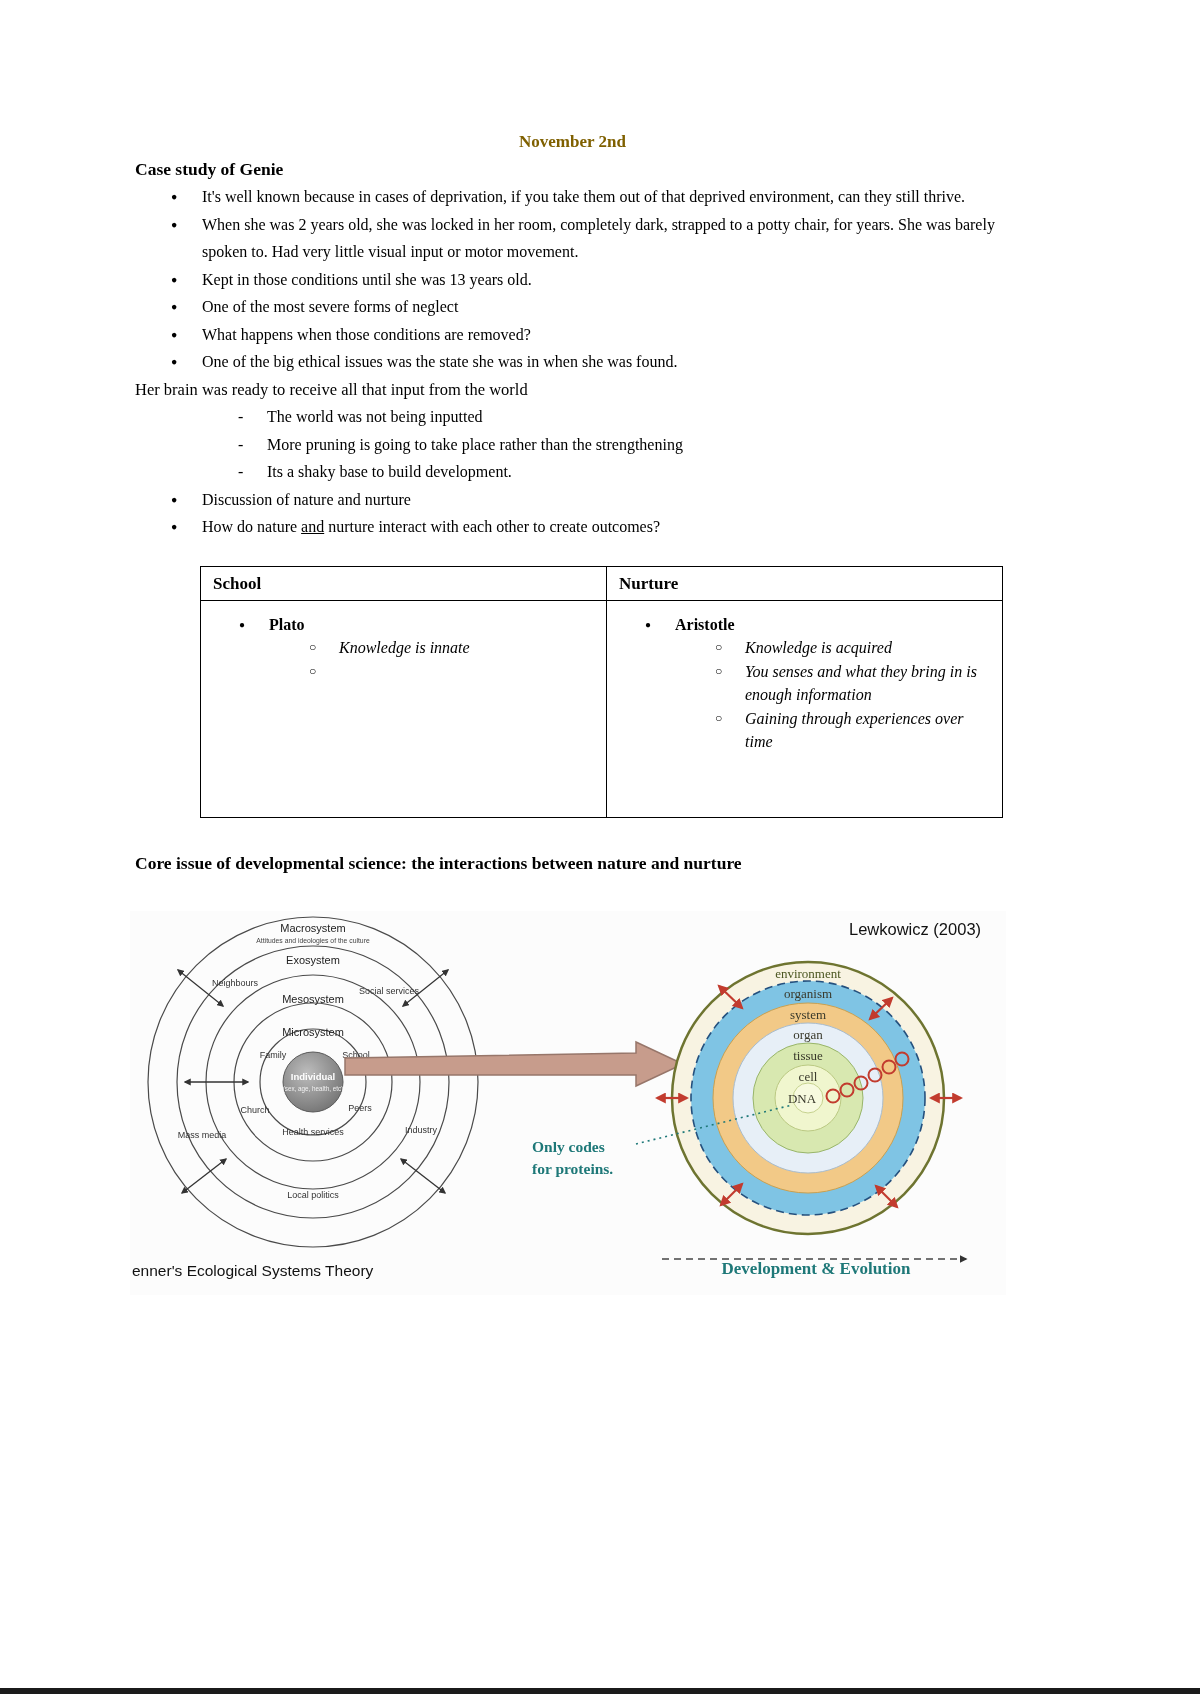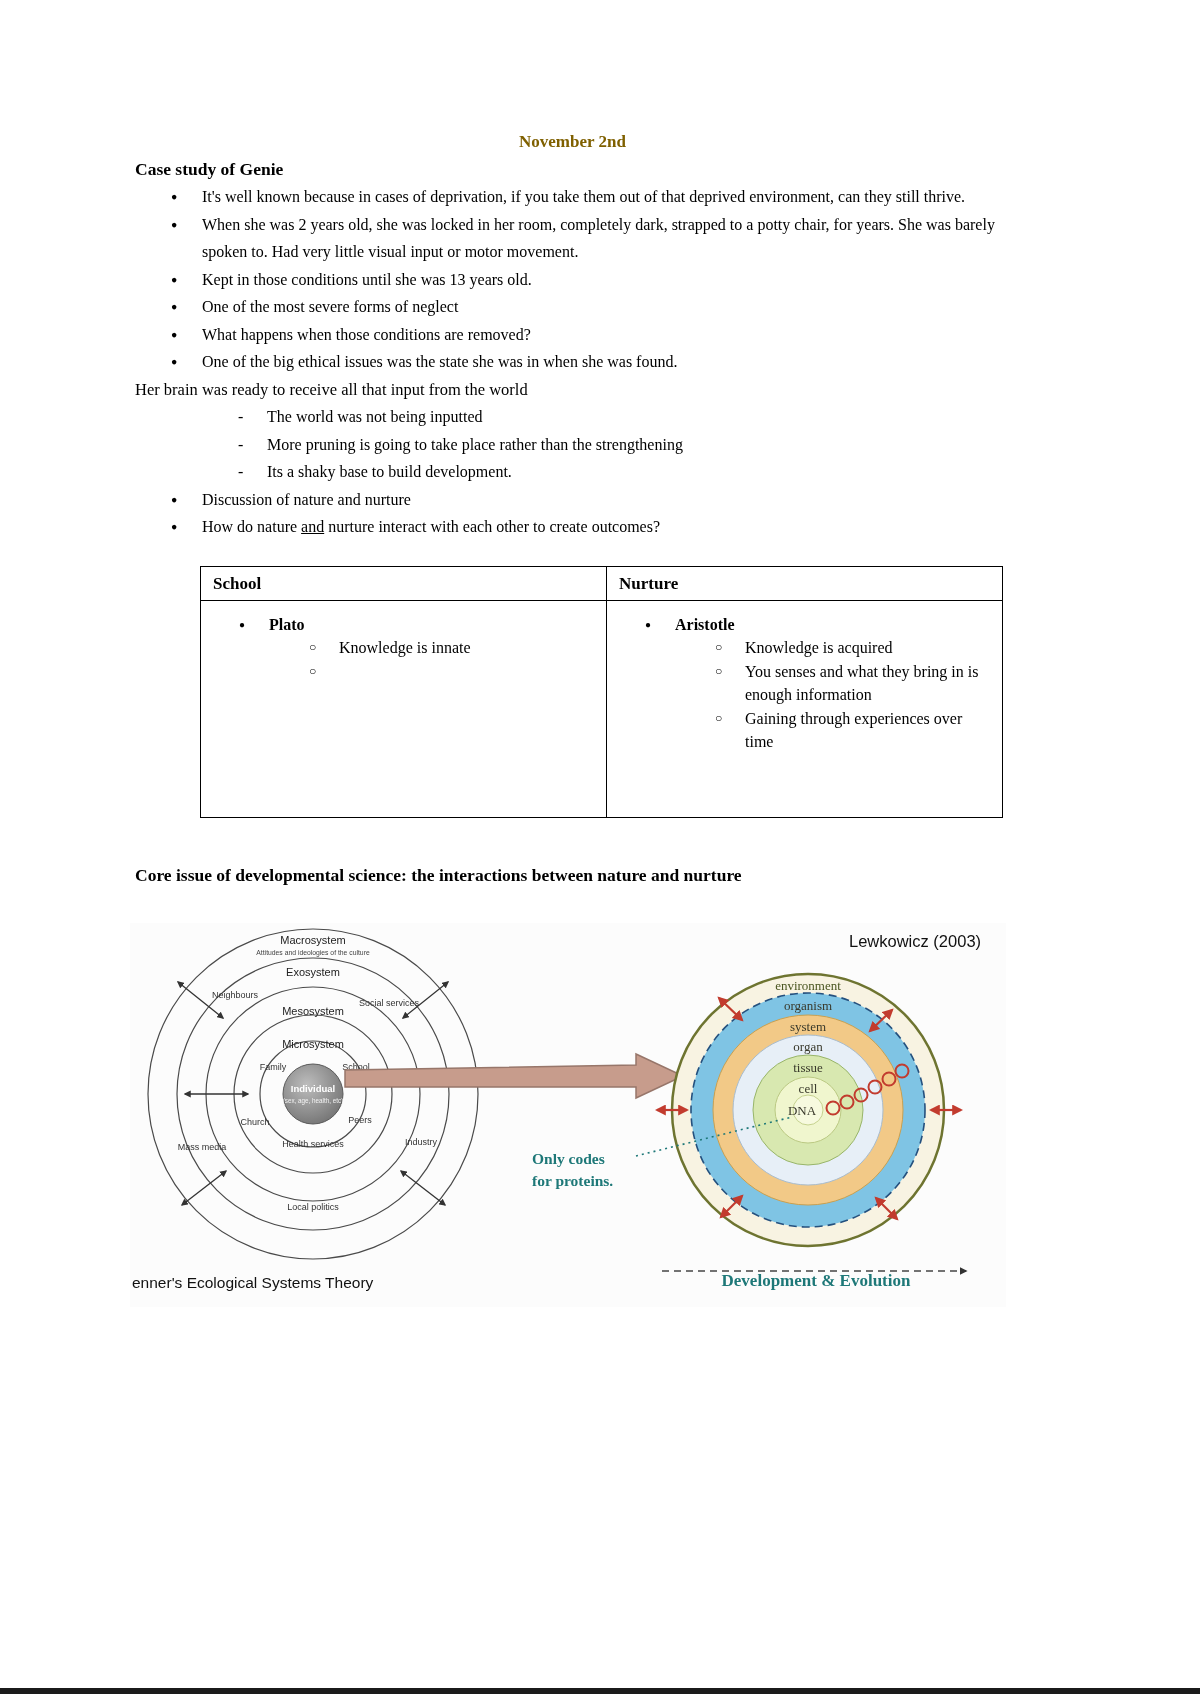--- a/index.html
+++ b/index.html
@@ -14,23 +14,23 @@
   .bullets>li::before{content:"\25CF";position:absolute;left:36px;top:0;font-size:10.5px;}
   .dashes>li{position:relative;padding-left:132px;}
   .dashes>li::before{content:"-";position:absolute;left:103px;top:0;}
   .u{text-decoration:underline;}
   .notes-table{border-collapse:collapse;margin:25px 0 0 65px;width:802px;table-layout:fixed;}
   .notes-table th,.notes-table td{border:1.5px solid #000;vertical-align:top;text-align:left;}
   .notes-table th{font-size:17px;padding:7px 12px 6px;font-weight:700;}
   .notes-table td{padding:12px 6px 16px;height:188px;font-size:16px;}
   .cell-main>li{position:relative;padding-left:62px;font-weight:700;line-height:23.5px;}
   .cell-main>li::before{content:"\25CF";position:absolute;left:32px;top:0;font-size:10px;font-weight:400;}
-  .cell-sub>li{position:relative;padding-left:132px;line-height:23.5px;padding-right:14px;}
+  .cell-sub>li{position:relative;padding-left:132px;line-height:23.5px;padding-right:14px;font-style:italic;}
   .cell-sub>li::before{content:"\25CB";position:absolute;left:102px;top:0;font-size:12px;}
-  .core{margin-top:44px;}
+  .core{margin-top:32px;}
   .figure{position:relative;margin:30px 0 0 -5px;width:880px;height:392px;}
   .page-break{position:absolute;left:0;top:1688px;width:1200px;height:6px;background:#1b1b1b;}
   
   .eco-ring-label{font:11px "Liberation Sans",sans-serif;fill:#222;}
   .eco-tiny{font:6.8px "Liberation Sans",sans-serif;fill:#444;}
   .eco-sat{font:9px "Liberation Sans",sans-serif;fill:#333;}
   .eco-center{font:700 9.5px "Liberation Sans",sans-serif;fill:#fff;}
   .eco-center-sub{font:6.3px "Liberation Sans",sans-serif;fill:#f2f2f2;}
   .ring{fill:none;stroke:#4a4a4a;stroke-width:1.2;}
   .eco-arrow{stroke:#333;stroke-width:1.3;}

